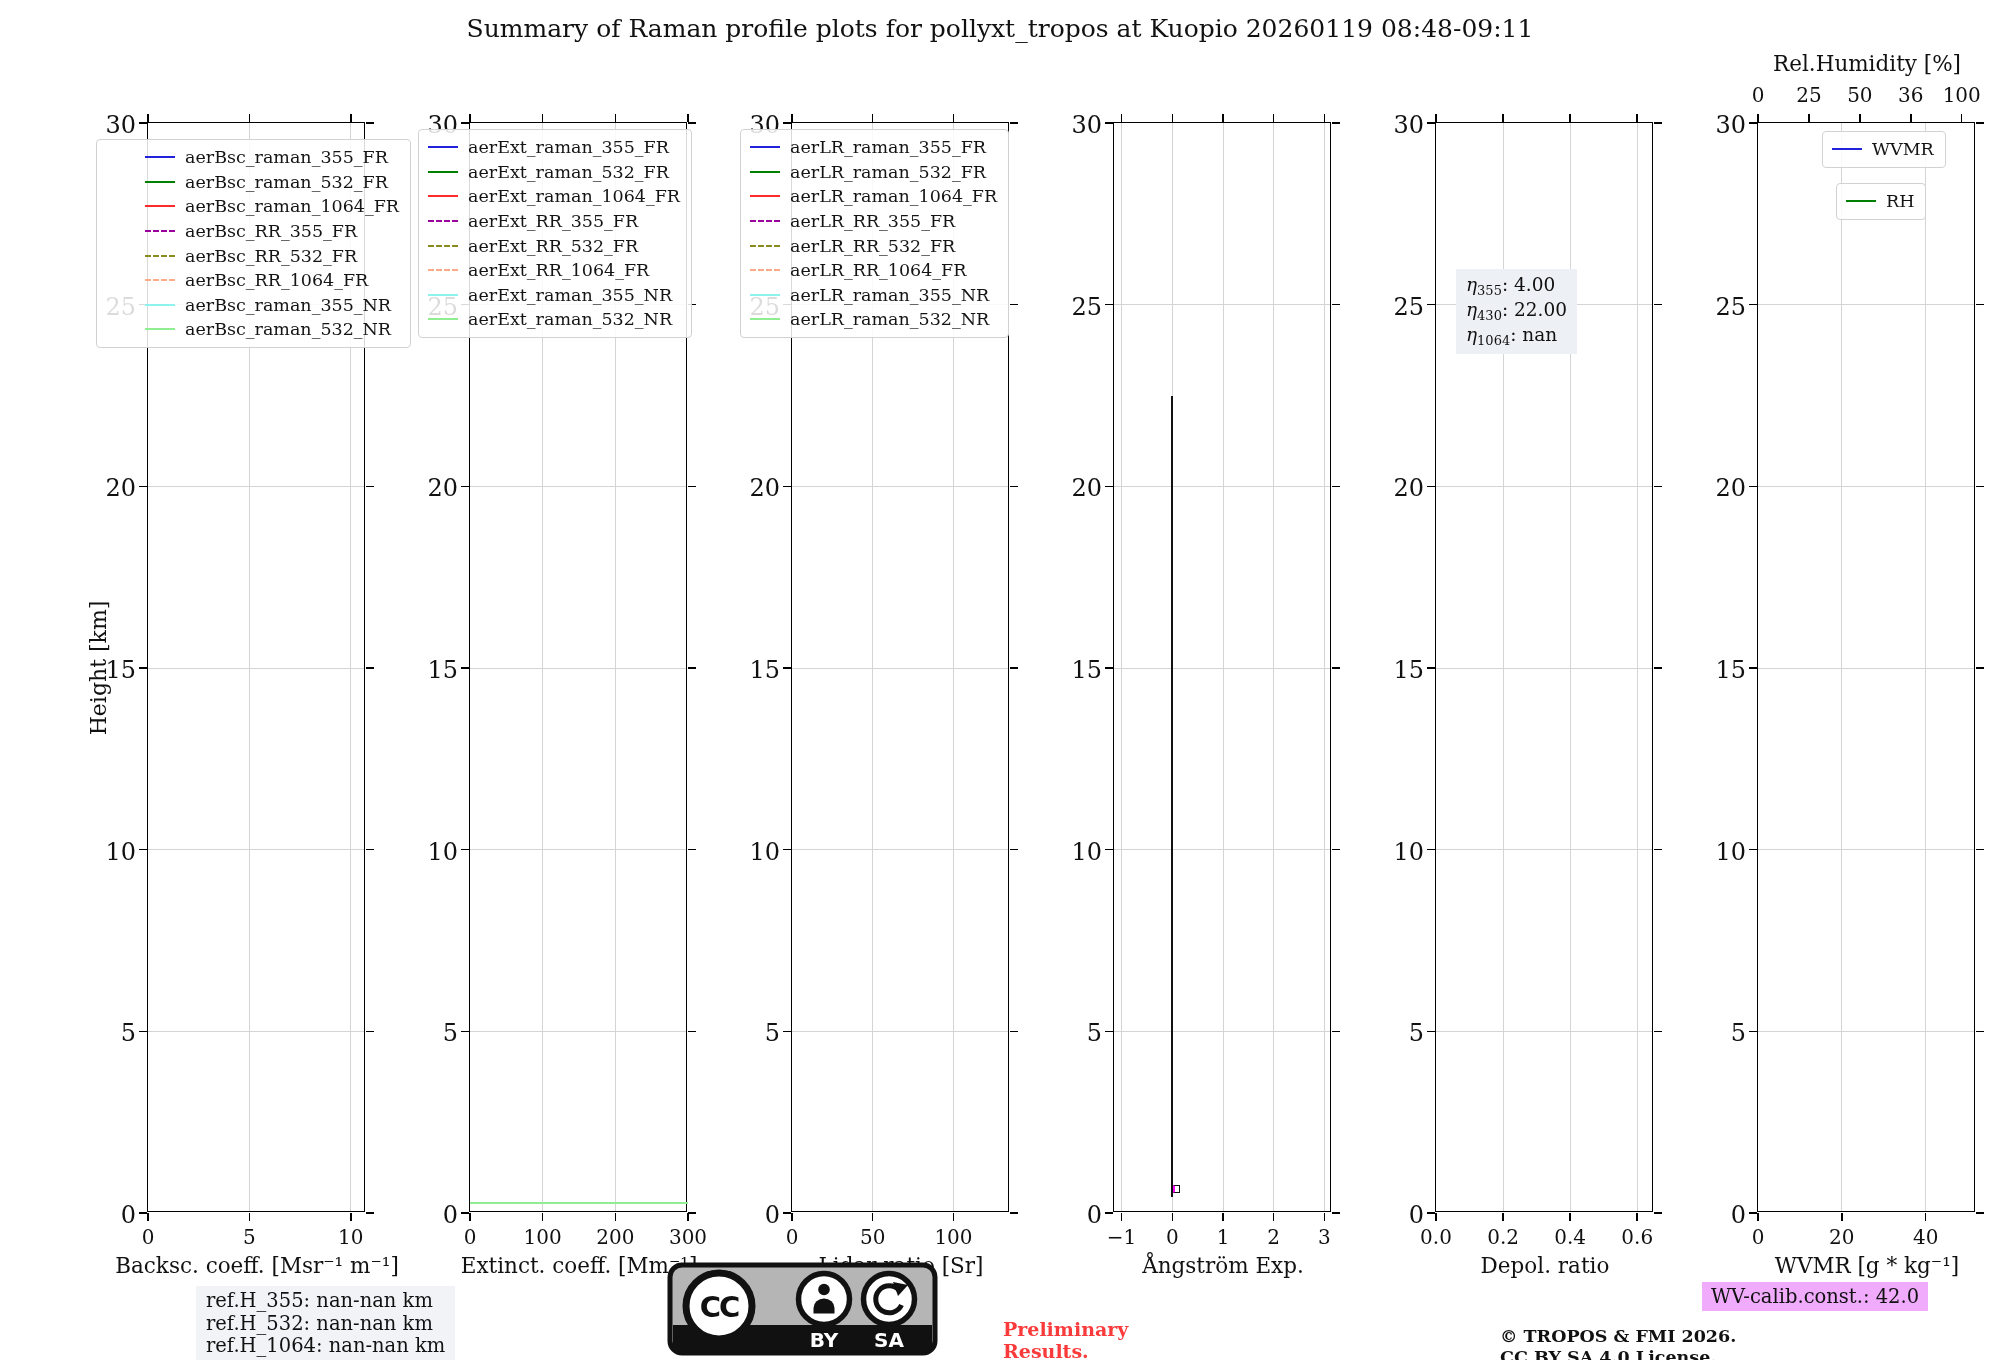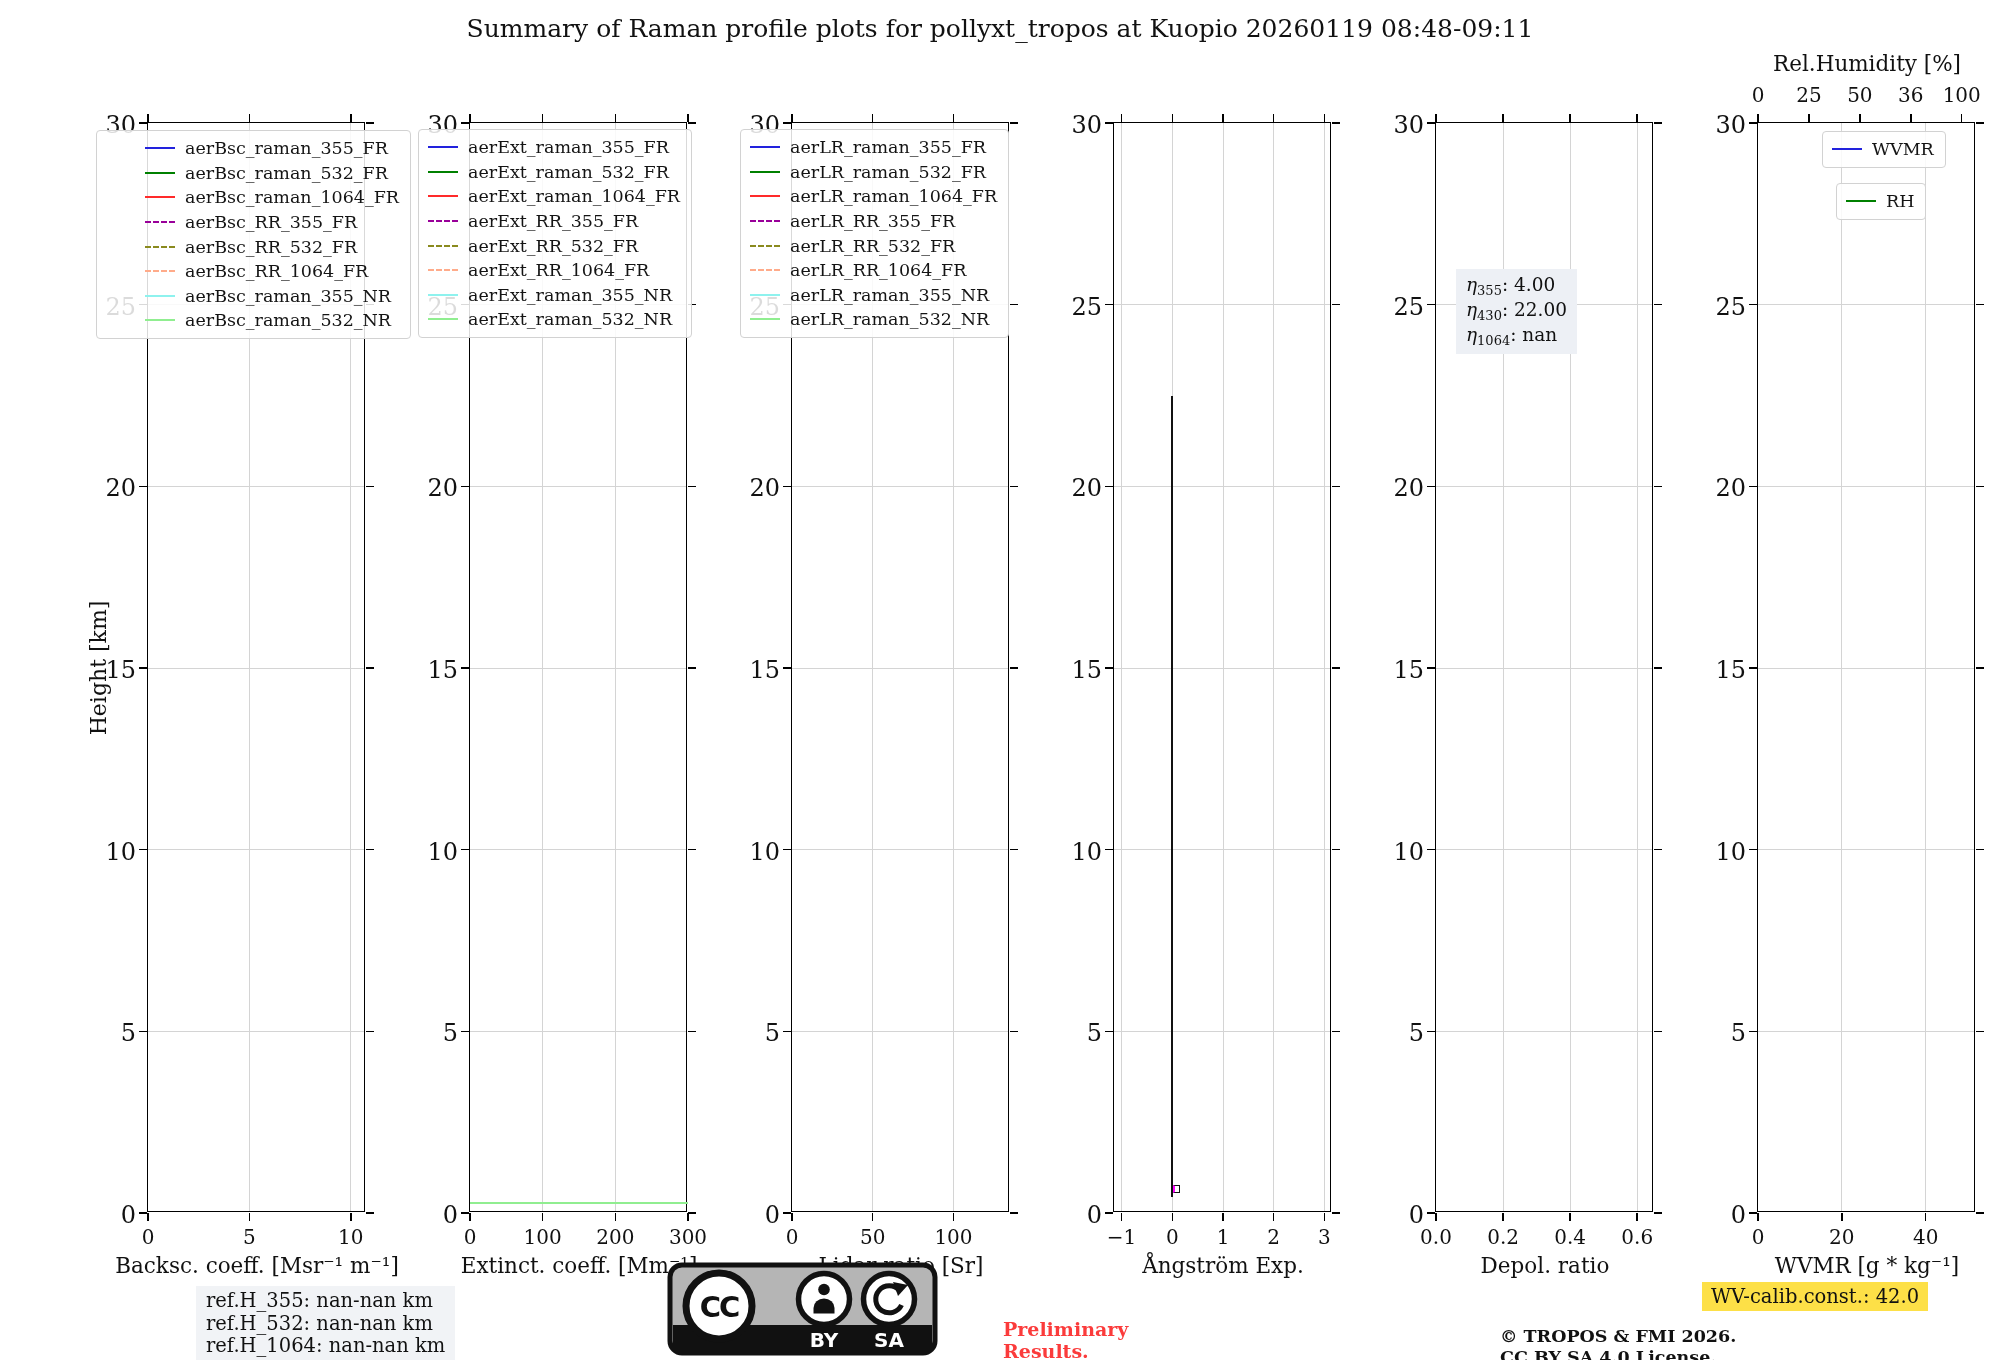--- a/index.html
+++ b/index.html
@@ -19,21 +19,21 @@
   .legend-label{font-size:17.5px;white-space:nowrap;color:#141414;}
   .anno-box{position:absolute;background:#edf0f5;padding:5px 10px;z-index:4;font-size:18.5px;}
   .anno-row{height:25px;white-space:nowrap;}
   .anno-sym{font-style:italic;}
   .anno-sub{font-size:13px;vertical-align:-4px;}
   .series{position:absolute;z-index:2;}
   .ref-box{position:absolute;left:196px;top:1286px;background:#f1f3f6;padding:4px 10px;font-size:19.5px;line-height:22.5px;}
   .cc-badge{position:absolute;left:667px;top:1262px;}
   .preliminary{position:absolute;left:1003px;top:1318px;color:#fb3b3b;font-weight:bold;font-size:19px;line-height:22px;}
   .copyright{position:absolute;left:1500px;top:1326px;font-weight:bold;font-size:17.5px;line-height:20.5px;}
-  .wv-calib{position:absolute;left:1702px;top:1282px;background:#fde047;padding:3px 9px;font-size:19.5px;}
+  .wv-calib{position:absolute;left:1702px;top:1282px;background:#f0abfc;padding:3px 9px;font-size:19.5px;}
 </style>
 </head>
 <body>
 
 <div class="fig-title">Summary of Raman profile plots for pollyxt_tropos at Kuopio 20260119 08:48-09:11</div>
 <div class="height-label">Height [km]</div>
 <div id="panels">
     <div class="plot-panel" style="left: 147px; top: 122px; width: 218px; height: 1090px;">
       <div class="grid-v" style="left: 100.895px;"></div>
       <div class="grid-v" style="left: 202.291px;"></div>
@@ -66,21 +66,21 @@
       <div class="tick" style="left: -9.5px; top: 362.583px; width: 8px; height: 1.5px;"></div>
       <div class="tick" style="right: -9.5px; top: 362.583px; width: 8px; height: 1.5px;"></div>
       <div class="ytick-label" style="left: -64px; top: 351.333px;">20</div>
       <div class="tick" style="left: -9.5px; top: 180.917px; width: 8px; height: 1.5px;"></div>
       <div class="tick" style="right: -9.5px; top: 180.917px; width: 8px; height: 1.5px;"></div>
       <div class="ytick-label" style="left: -64px; top: 169.667px;">25</div>
       <div class="tick" style="left: -9.5px; top: -0.75px; width: 8px; height: 1.5px;"></div>
       <div class="tick" style="right: -9.5px; top: -0.75px; width: 8px; height: 1.5px;"></div>
       <div class="ytick-label" style="left: -64px; top: -12px;">30</div>
       <div class="axis-label" style="left: -61px; top: 1130px; width: 340px;">Backsc. coeff. [Msr⁻¹ m⁻¹]</div>
-      <div class="legend-box" style="left: -52px; top: 7px; padding-left: 48px;">
+      <div class="legend-box" style="left: -52px; top: 16px; padding-left: 48px;">
         <div class="legend-row">
           <span class="legend-sample" style="border-top-style: solid; border-top-color: rgb(34, 34, 221);"></span>
           <span class="legend-label">aerBsc_raman_355_FR</span>
         </div>
         <div class="legend-row">
           <span class="legend-sample" style="border-top-style: solid; border-top-color: rgb(0, 128, 0);"></span>
           <span class="legend-label">aerBsc_raman_532_FR</span>
         </div>
         <div class="legend-row">
           <span class="legend-sample" style="border-top-style: solid; border-top-color: rgb(255, 42, 42);"></span>

